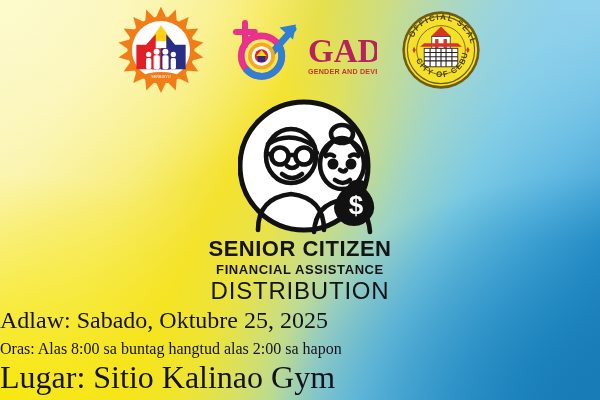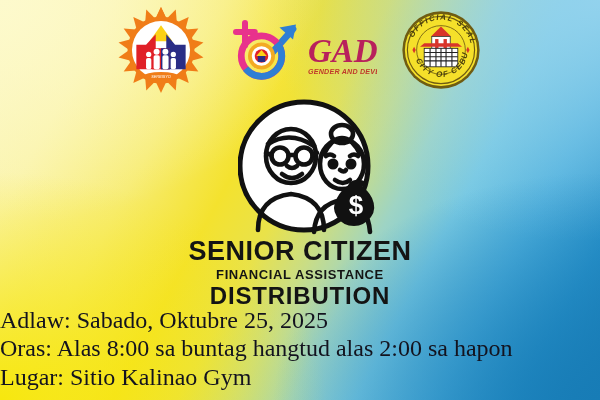--- a/index.html
+++ b/index.html
@@ -30,42 +30,42 @@
   .tint-tr{position:absolute;right:0;top:0;width:330px;height:240px;
     background:radial-gradient(ellipse at 100% 0%, rgba(150,212,238,.92) 0%, rgba(150,212,238,0) 72%);}
   .tint-bl{position:absolute;left:0;bottom:0;width:330px;height:230px;
     background:radial-gradient(ellipse at 0% 100%, rgba(247,231,10,.97) 0%, rgba(247,231,10,0) 70%);}
   .tint-br{position:absolute;right:0;bottom:0;width:330px;height:230px;
     background:radial-gradient(ellipse at 100% 100%, rgba(23,124,182,.95) 0%, rgba(23,124,182,0) 70%);}
 
   
   .logo-row{position:absolute;left:0;top:4px;width:600px;height:92px;
     display:flex;align-items:center;justify-content:center;gap:22px;}
-  .logo{position:relative;font-style:italic;}
+  .logo{position:relative;}
 
   .logo-dswd{width:88px;height:88px;}
   .logo-gad{width:150px;height:78px;}
   .logo-cebu{width:84px;height:84px;}
 
   
   .emblem{position:absolute;left:238px;top:98px;width:140px;height:140px;}
 
   
   .headline{position:absolute;left:0;top:238px;width:600px;text-align:center;
     color:#141414;line-height:1;}
-  .hl1{font-size:27px;font-weight:bold;letter-spacing:.5px;}
+  .hl1{font-size:22px;font-weight:bold;letter-spacing:.5px;}
   .hl2{font-size:13px;font-weight:bold;letter-spacing:.6px;margin-top:3px;}
-  .hl3{font-size:24px;font-weight:bold;letter-spacing:.8px;margin-top:3px;}
+  .hl3{font-size:24px;font-weight:normal;letter-spacing:.8px;margin-top:3px;}
 
   
   .details{position:absolute;left:0;top:306px;width:600px;text-align:left;
     font-family:"Liberation Serif",serif;color:#13131f;}
   .d1{font-size:24px;line-height:28px;}
-  .d2{font-size:24px;line-height:29px;}
-  .d3{font-size:24px;line-height:29px;}
+  .d2{font-size:16px;line-height:29px;}
+  .d3{font-size:32px;line-height:29px;}
 </style>
 </head>
 <body>
 
 <div class="poster">
 
   <div class="tint-tl"></div>
   <div class="tint-tr"></div>
   <div class="tint-bl"></div>
   <div class="tint-br"></div>

